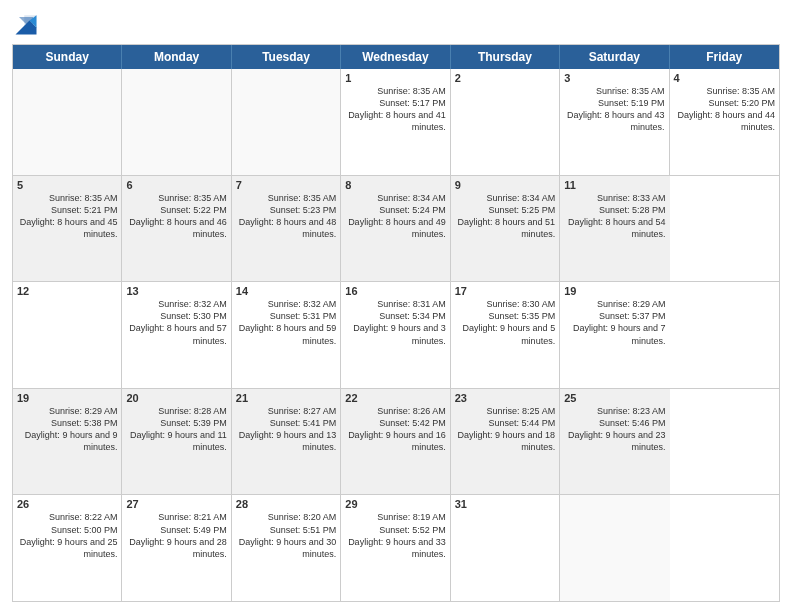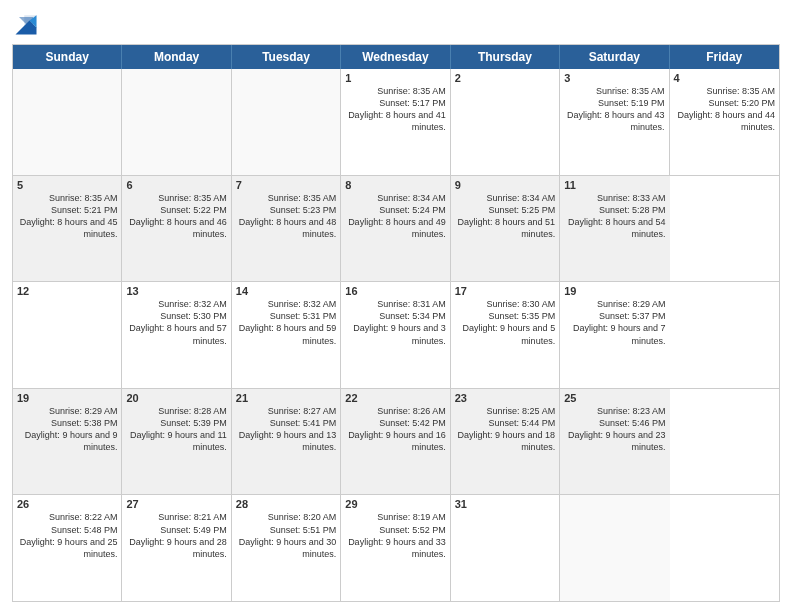--- a/index.html
+++ b/index.html
@@ -299,21 +299,21 @@
             <div class="day-info">Sunrise: 8:23 AM
 Sunset: 5:46 PM
 Daylight: 9 hours
 and 23 minutes.</div>
           </div>
         </div>
         <div class="week-row">
           <div class="day-cell">
             <span class="day-num">26</span>
             <div class="day-info">Sunrise: 8:22 AM
-Sunset: 5:48 PM
+Sunset: 5:00 PM
 Daylight: 9 hours
 and 25 minutes.</div>
           </div>
           <div class="day-cell">
             <span class="day-num">27</span>
             <div class="day-info">Sunrise: 8:21 AM
 Sunset: 5:49 PM
 Daylight: 9 hours
 and 28 minutes.</div>
           </div>

